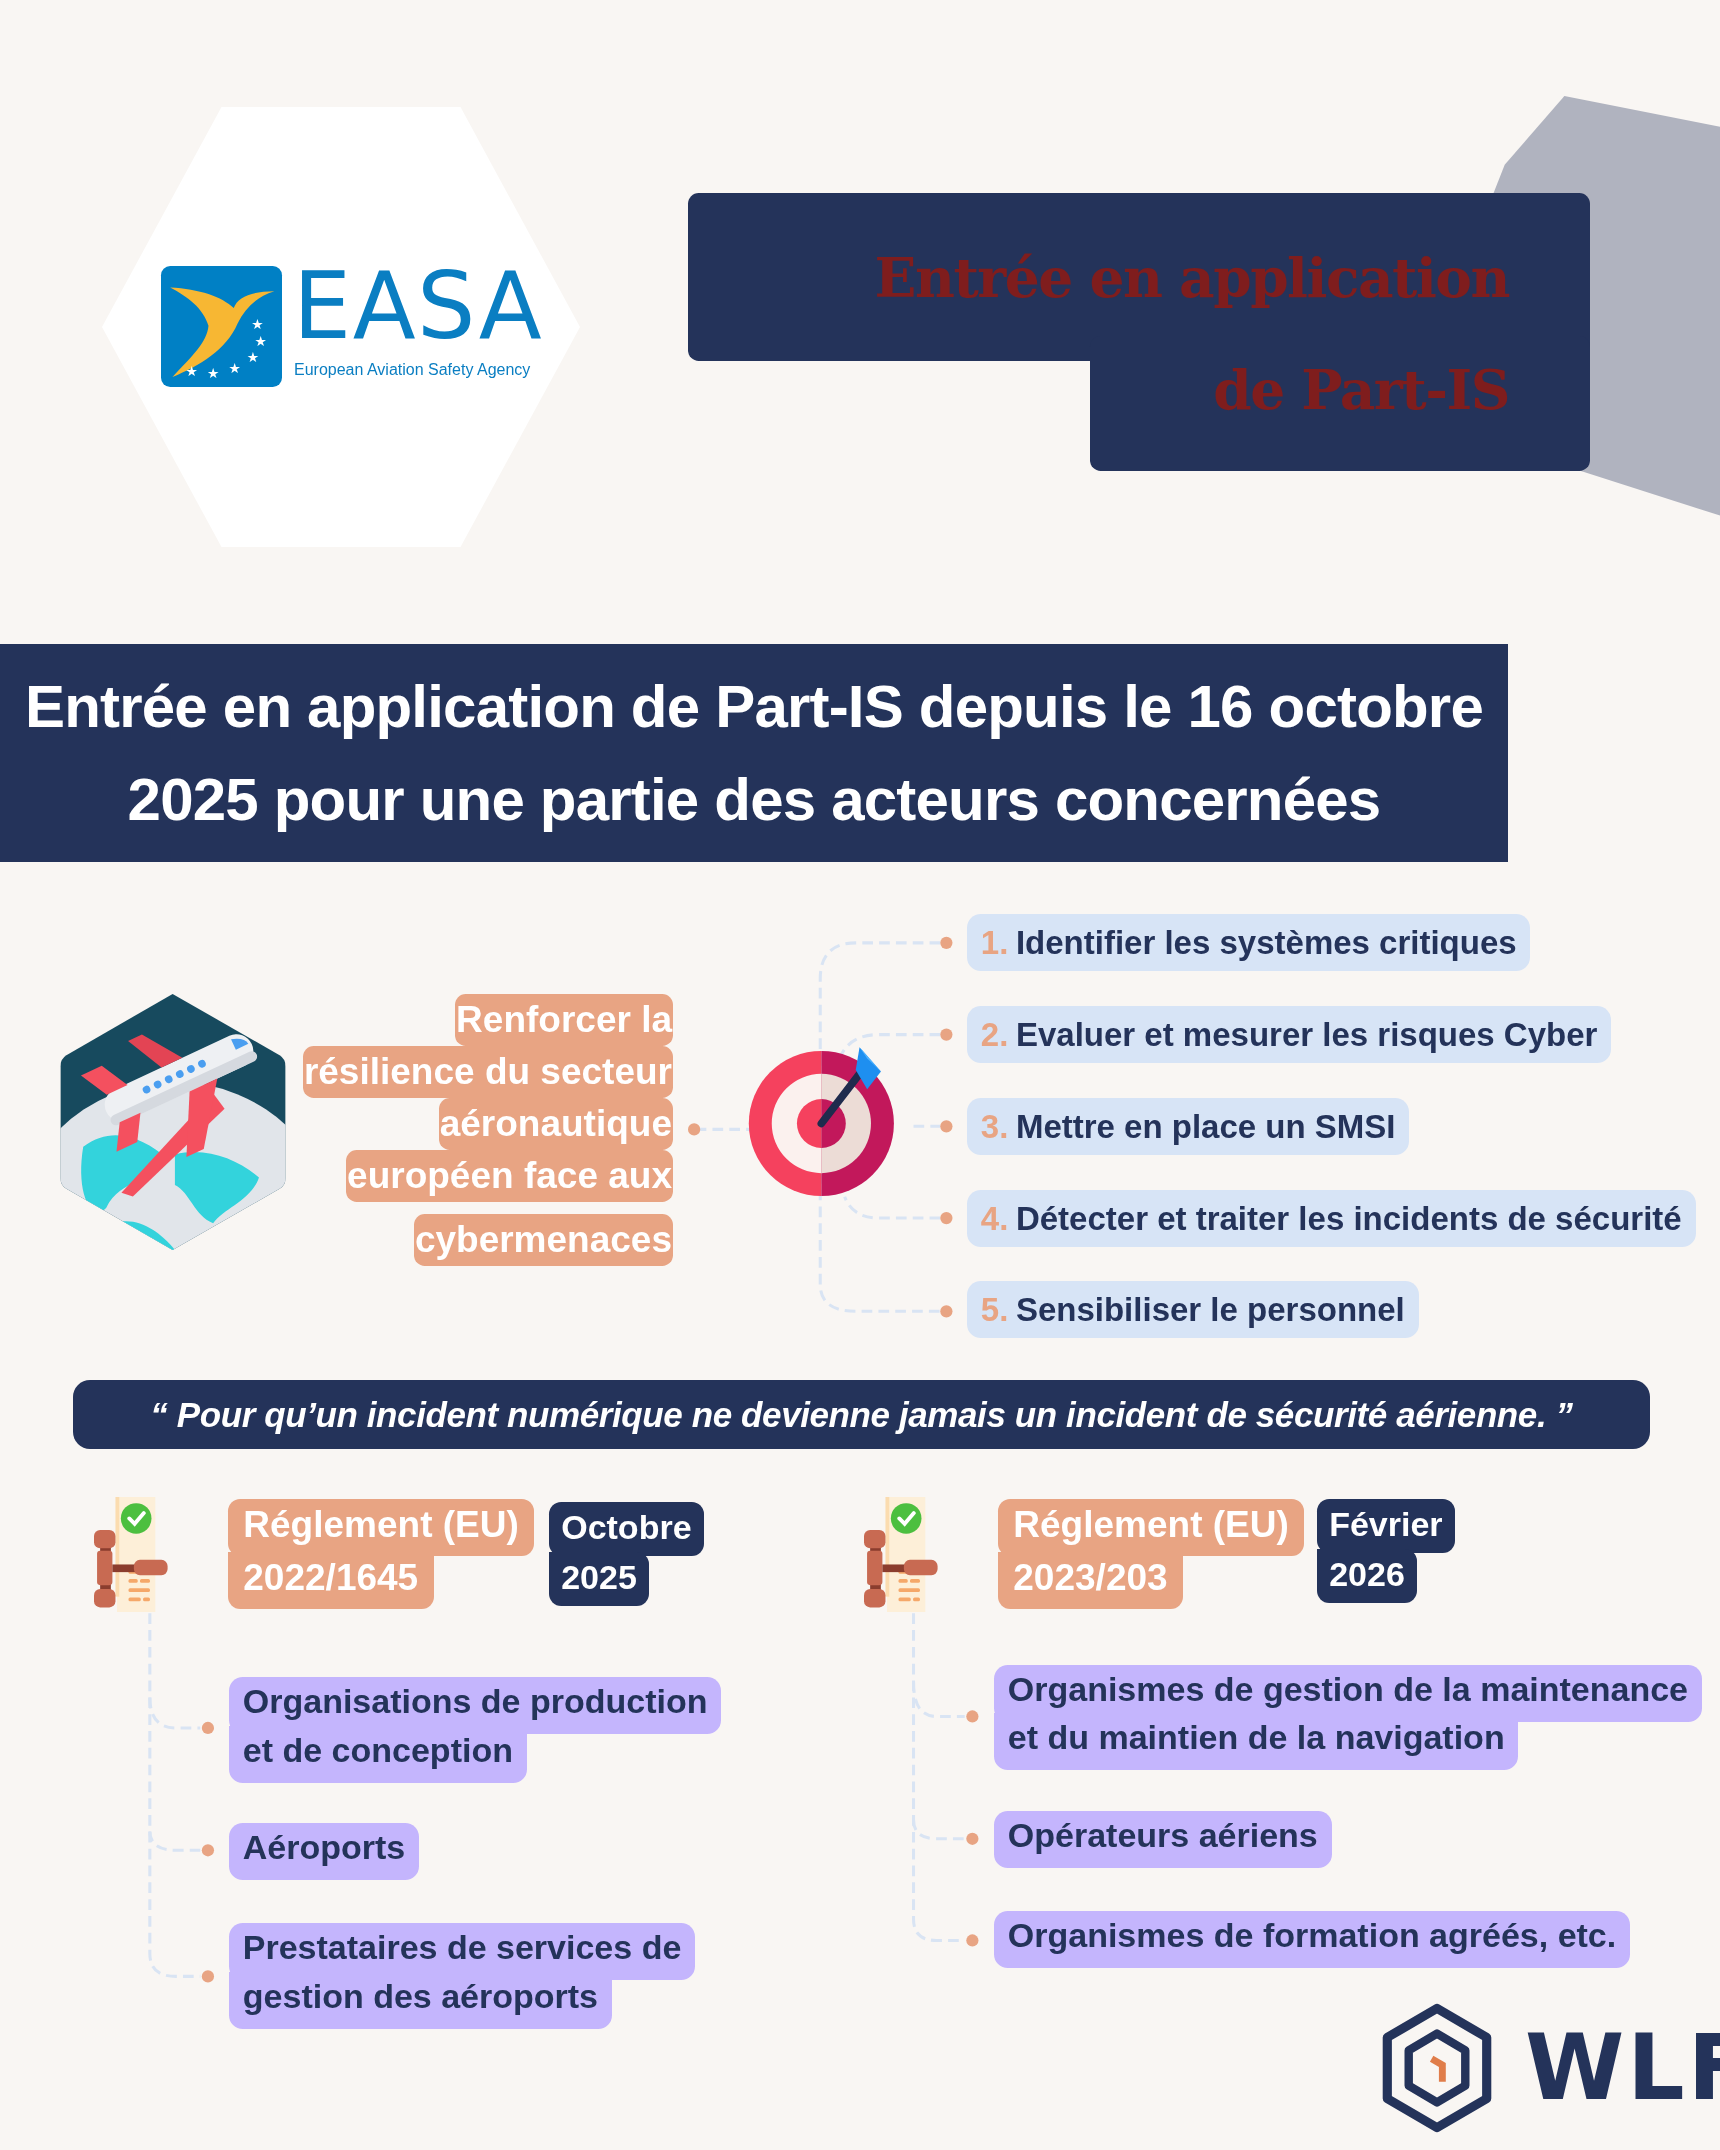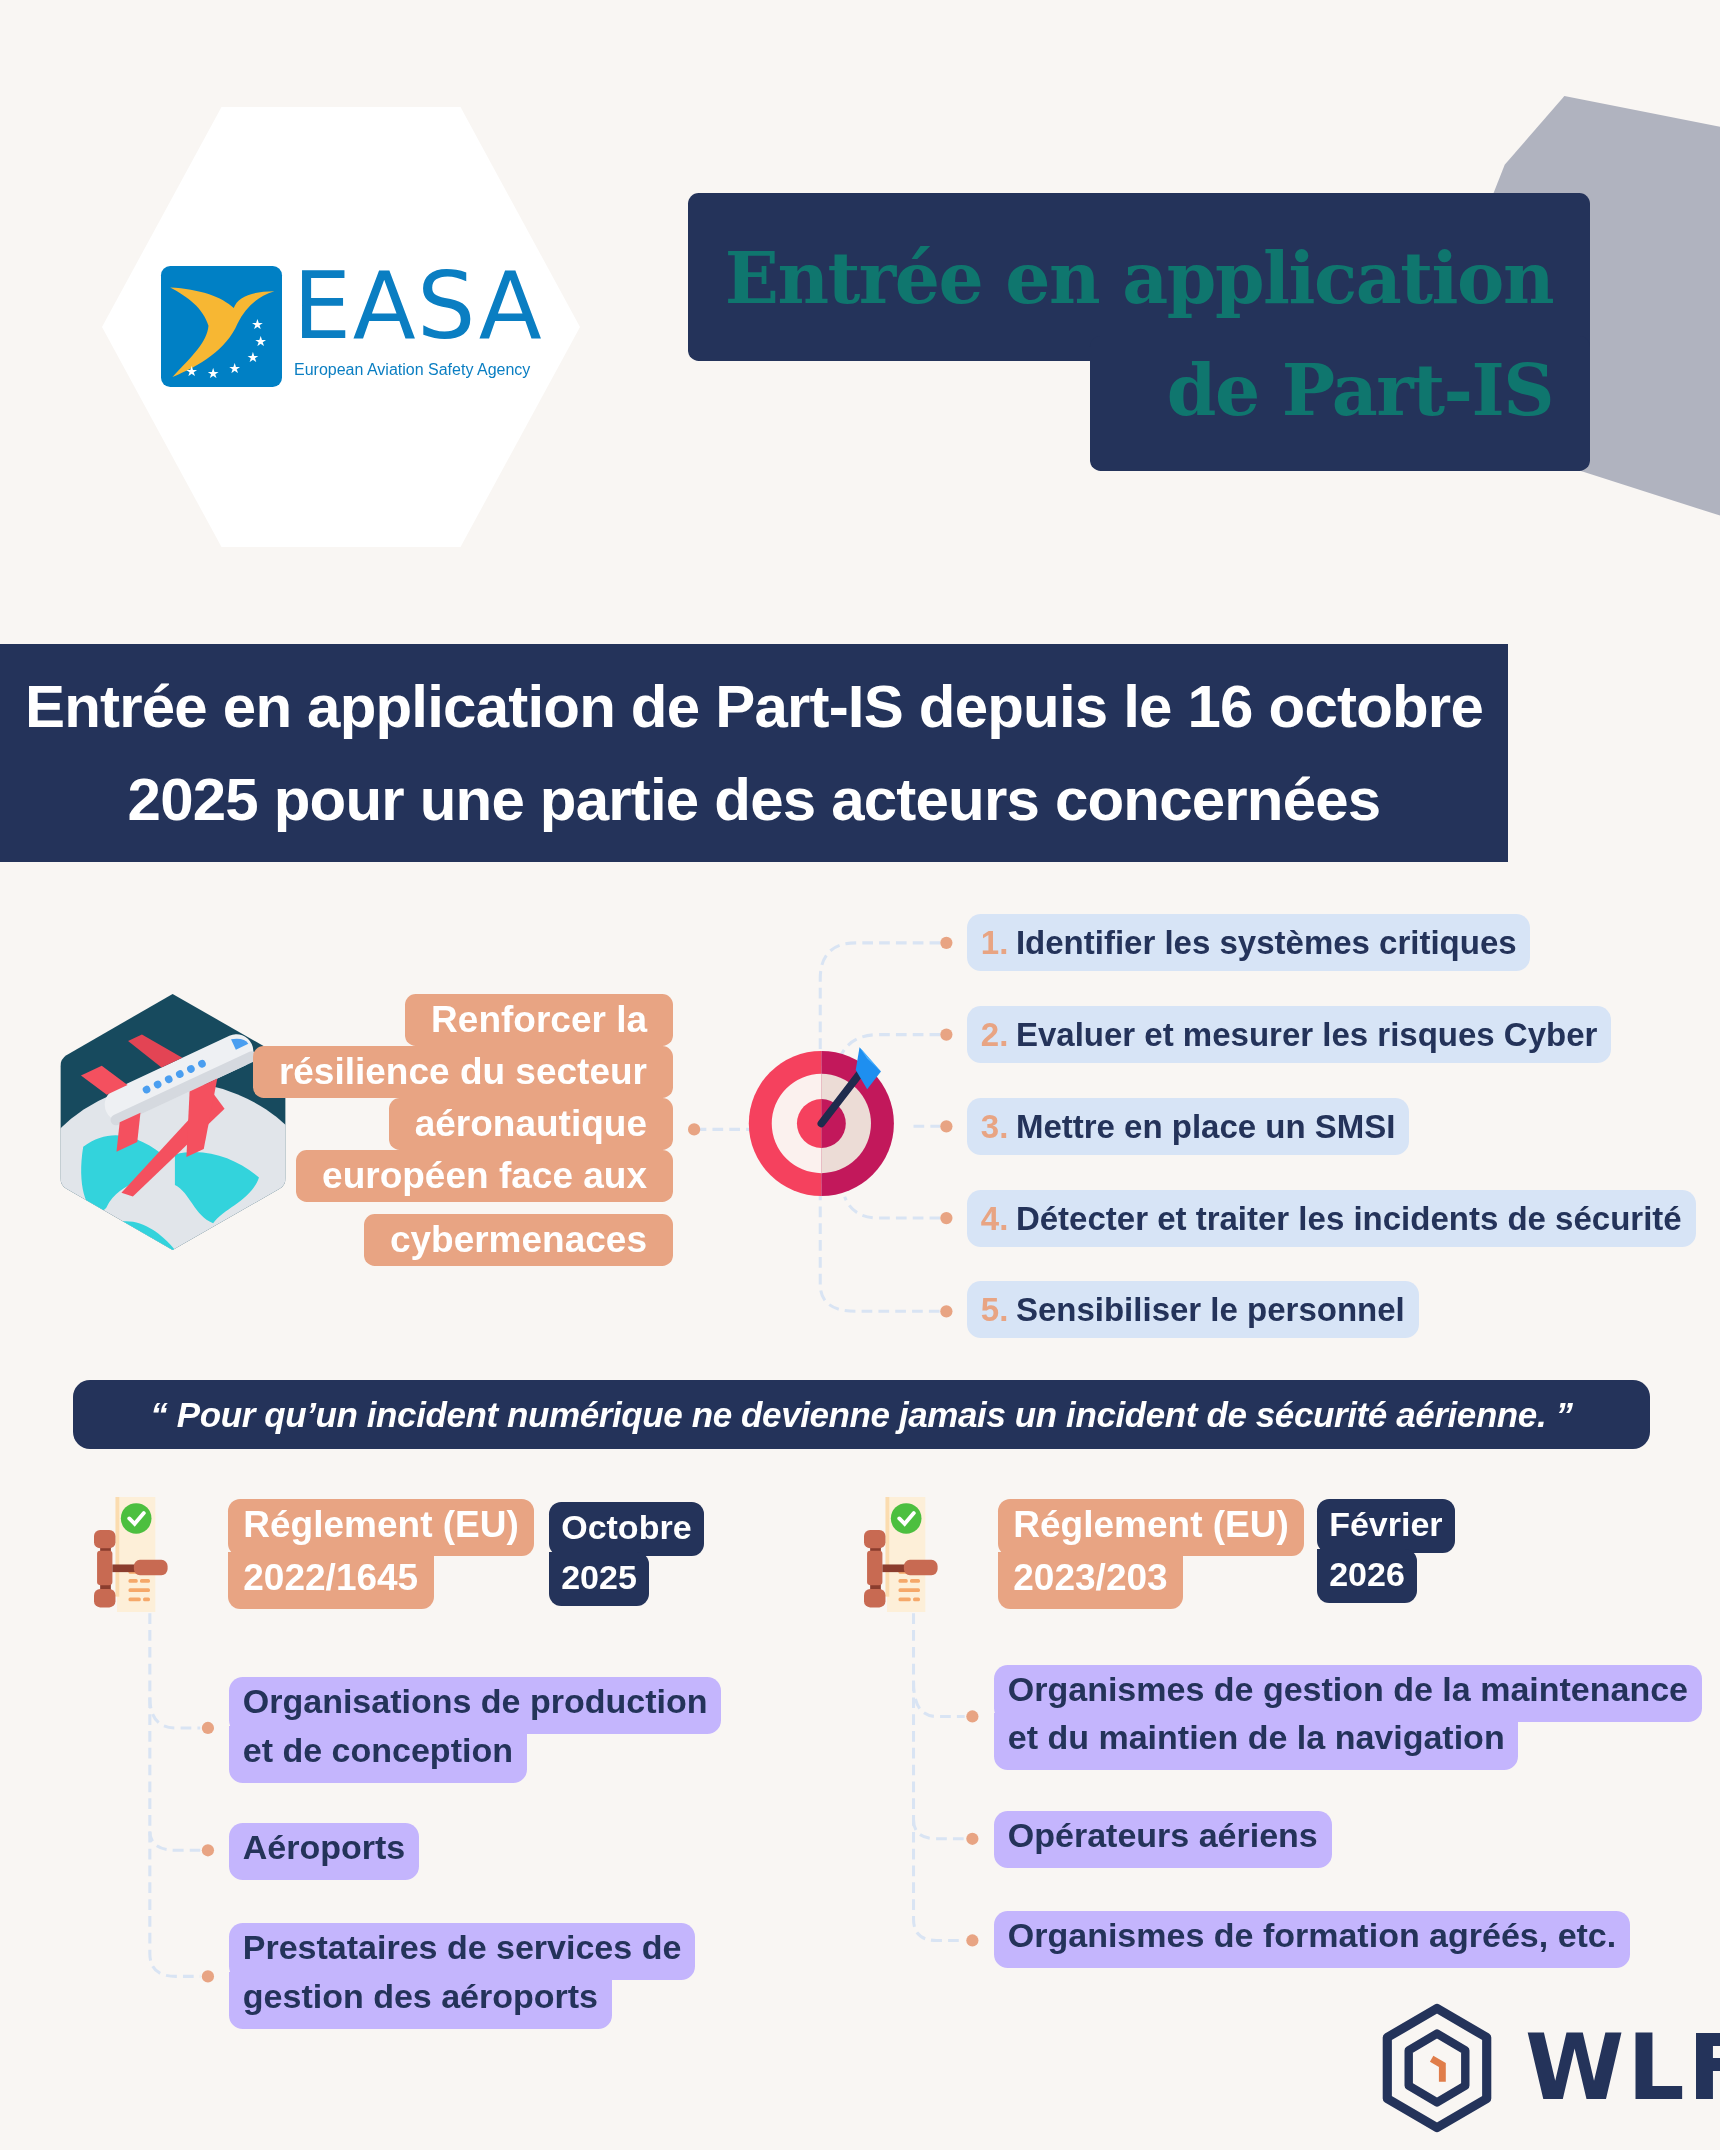--- a/index.html
+++ b/index.html
@@ -46,23 +46,23 @@
   
   .title-top {
     left: 688px; top: 193px; width: 902px; height: 168px;
     background: #24335a; border-radius: 10.7px;
   }
   .title-bottom {
     left: 1090px; top: 336px; width: 500px; height: 135px;
     background: #24335a; border-radius: 10.7px;
   }
   .title-text {
-    left: 712px; top: 222px; width: 841px; text-align: right;
+    left: 668px; top: 222px; width: 841px; text-align: right;
     font-family: "DejaVu Serif", serif; font-weight: bold;
-    font-size: 71px; line-height: 112px; color: #0f766e;
+    font-size: 55px; line-height: 112px; color: #7f1d1d;
     letter-spacing: -1.5px;
   }
 
   
   .banner {
     left: 0; top: 644px; width: 1508px; height: 218px;
     background: #24335a;
     display: flex; align-items: center; justify-content: center;
     text-align: center;
   }
@@ -76,21 +76,21 @@
     left: 60px; top: 994px; width: 226px; height: 256px;
   }
 
   
   .obj-block {
     left: 306px; top: 994px; width: 367px; height: 271px;
   }
   .obj-line {
     position: absolute; right: 0; height: 52px;
     background: #e8a483; color: #fff; font-size: 37px; font-weight: bold;
-    line-height: 52px; padding: 0 26px; white-space: nowrap; border-radius: 10.7px;
+    line-height: 52px; padding: 0 1px; white-space: nowrap; border-radius: 10.7px;
   }
 
   
   svg.connectors { position: absolute; left: 0; top: 0; width: 1720px; height: 2151px; pointer-events: none; }
 
   
   .target { left: 745px; top: 1047px; width: 168px; height: 153px; }
 
   
   .pill {

